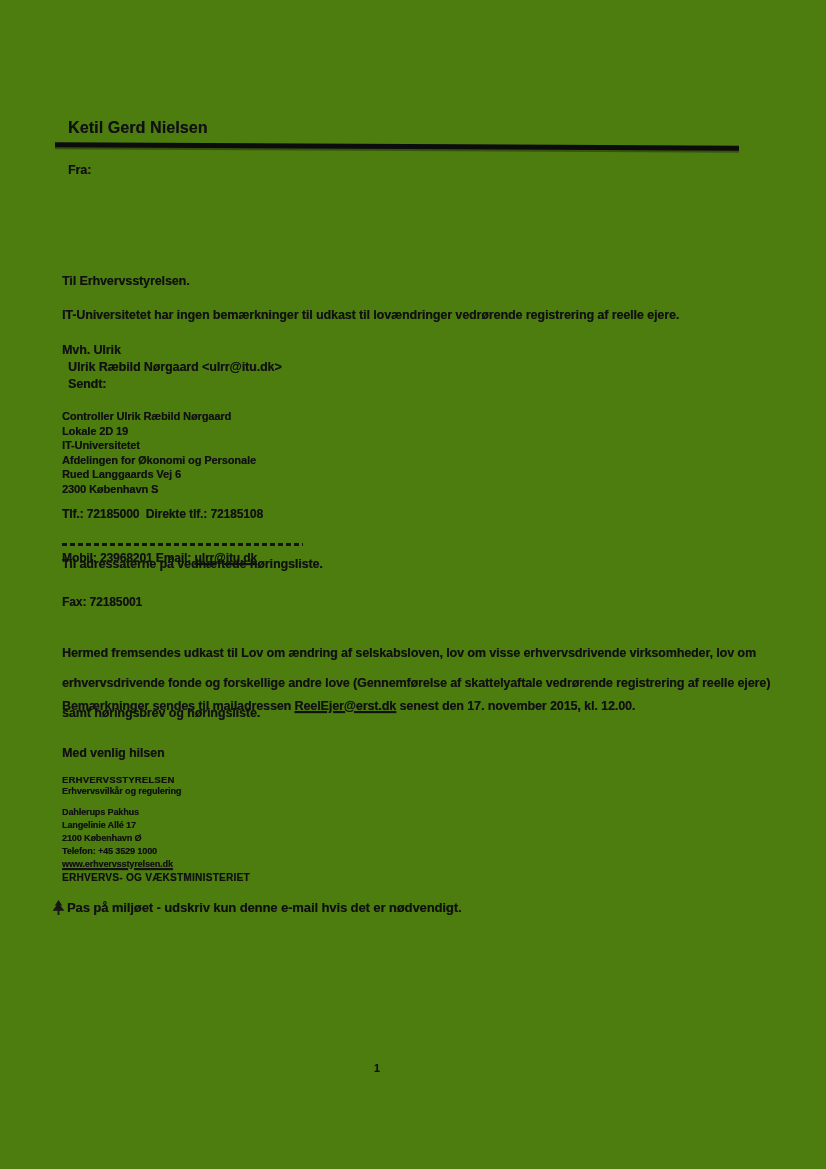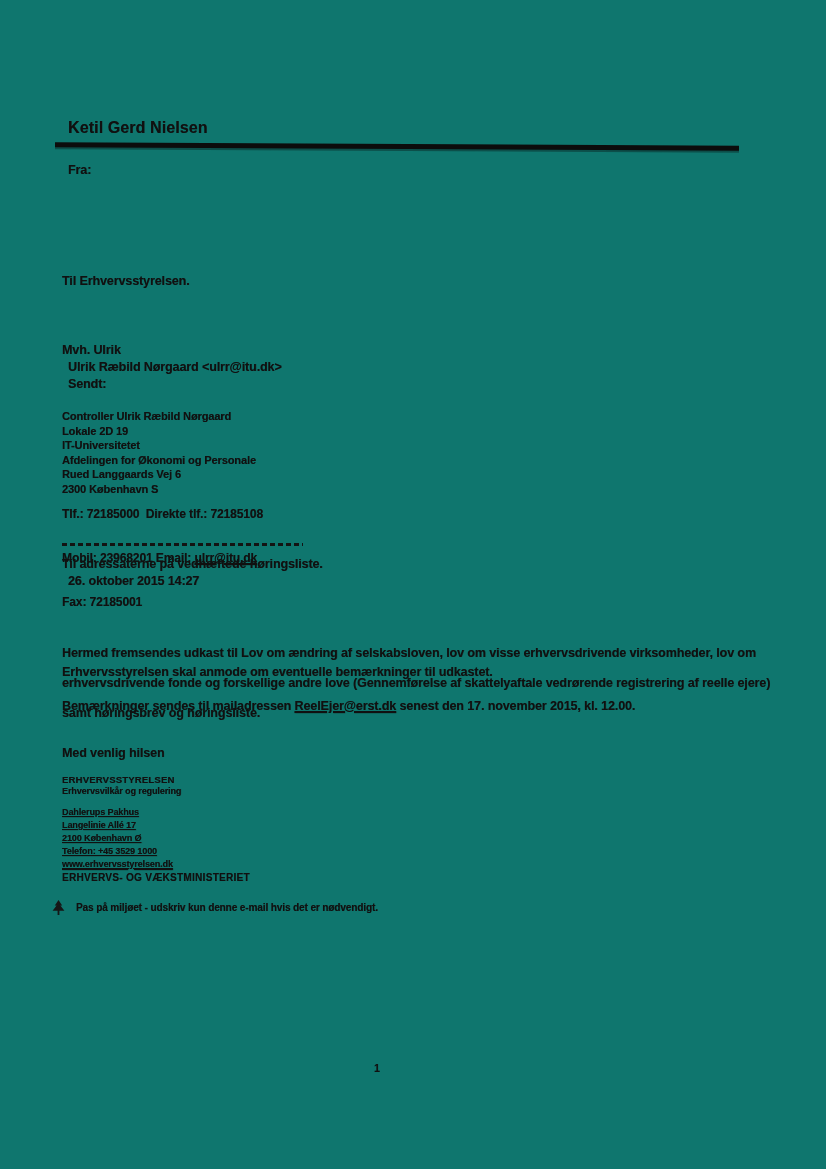--- a/index.html
+++ b/index.html
@@ -4,21 +4,21 @@
 <style>
   html, body {
     margin: 0;
     padding: 0;
     background: #ffffff;
   }
   .page {
     position: relative;
     width: 826px;
     height: 1169px;
-    background: #0f766e;
+    background: #4d7c0f;
     overflow: hidden;
     font-family: "Liberation Sans", sans-serif;
     font-weight: 700;
     color: #101010;
     letter-spacing: -0.1px;
     text-shadow: 0.3px 0.3px 0.5px rgba(25,25,25,0.6);
   }
   .abs { position: absolute; }
 
   
@@ -96,34 +96,33 @@
     font-size: 9.5px; letter-spacing: 0.2px; text-align: right;
   }
   .agency-dept {
     top: 786px; left: 62px;
     font-size: 9px;
   }
   .agency-address {
     top: 806px; left: 62px;
     font-size: 9px;
     line-height: 13px;
-    text-decoration: underline;
   }
   .ministry-name {
     top: 872px; left: 62px;
     font-size: 10px; letter-spacing: 0.3px;
   }
 
   
   .eco-note {
     top: 900px; left: 52px;
-    font-size: 10px;
+    font-size: 13px;
     display: flex;
     align-items: center;
-    gap: 11px;
+    gap: 2px;
   }
   .tree-icon { display: inline-block; line-height: 0; }
 
   
   .page-number {
     top: 1062px; left: 374px;
     font-size: 10.5px;
   }
 </style>
 </head>
@@ -134,25 +133,25 @@
   <div class="abs recipient-title">Ketil Gerd Nielsen</div>
   <div class="abs title-rule"></div>
 
   <div class="abs meta">
     <div class="meta-row">
       <span class="meta-label">Fra:</span>
       <span class="meta-value">Ulrik Ræbild Nørgaard &lt;ulrr@itu.dk&gt;</span>
     </div>
     <div class="meta-row">
       <span class="meta-label">Sendt:</span>
-      <span class="meta-value">26. oktober 2015 14:27</span>
     </div>
   </div>
 
   <div class="abs bodytext salutation">Til Erhvervsstyrelsen.</div>
+  <div class="abs bodytext body-message">IT-Universitetet har ingen bemærkninger til udkast til lovændringer vedrørende registrering af reelle ejere.</div>
   <div class="abs bodytext signoff">Mvh. Ulrik</div>
 
   <div class="abs sender-block">
     <div>Controller Ulrik Ræbild Nørgaard</div>
     <div>Lokale 2D 19</div>
     <div>IT-Universitetet</div>
     <div>Afdelingen for Økonomi og Personale</div>
     <div>Rued Langgaards Vej 6</div>
     <div>2300 København S</div>
   </div>
@@ -160,21 +159,20 @@
   <div class="abs contact-block">
     <div>Tlf.: 72185000  Direkte tlf.: 72185108</div>
     <div><span>Mobil: 23968201 Email: </span><a class="doc-link">ulrr@itu.dk</a></div>
     <div>Fax: 72185001</div>
   </div>
 
   <div class="abs dashed-divider"></div>
 
   <div class="abs bodytext addressees">Til adressaterne på vedhæftede høringsliste.</div>
   <div class="abs bodytext fwd-paragraph">Hermed fremsendes udkast til Lov om ændring af selskabsloven, lov om visse erhvervsdrivende virksomheder, lov om erhvervsdrivende fonde og forskellige andre love (Gennemførelse af skattelyaftale vedrørende registrering af reelle ejere) samt høringsbrev og høringsliste.</div>
-  <div class="abs bodytext req-paragraph">Erhvervsstyrelsen skal anmode om eventuelle bemærkninger til udkastet.</div>
   <div class="abs bodytext deadline-line"><span>Bemærkninger sendes til mailadressen </span><a class="doc-link">ReelEjer@erst.dk</a><span> senest den 17. november 2015, kl. 12.00.</span></div>
   <div class="abs bodytext closing-line">Med venlig hilsen</div>
 
   <div class="abs agency-name">ERHVERVSSTYRELSEN</div>
   <div class="abs agency-dept">Erhvervsvilkår og regulering</div>
   <div class="abs agency-address">
     <div>Dahlerups Pakhus</div>
     <div>Langelinie Allé 17</div>
     <div>2100 København Ø</div>
     <div>Telefon: +45 3529 1000</div>

